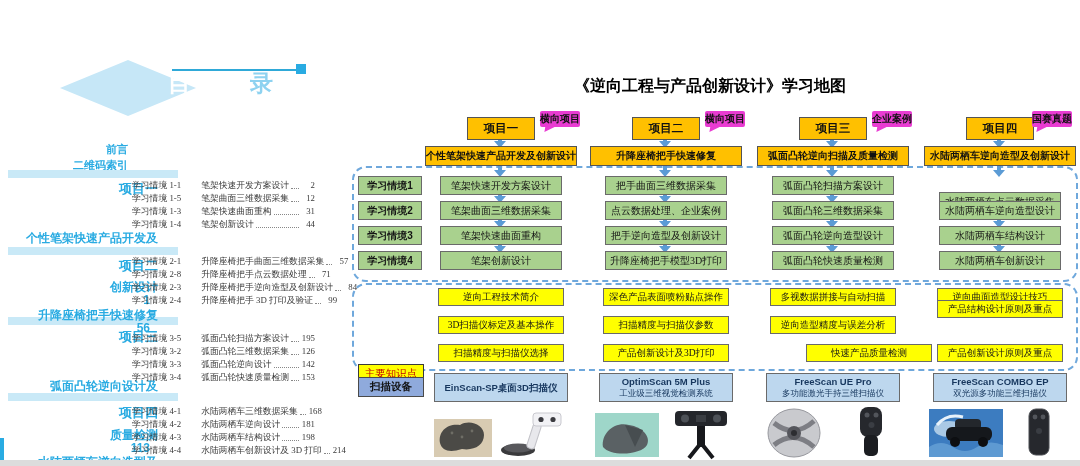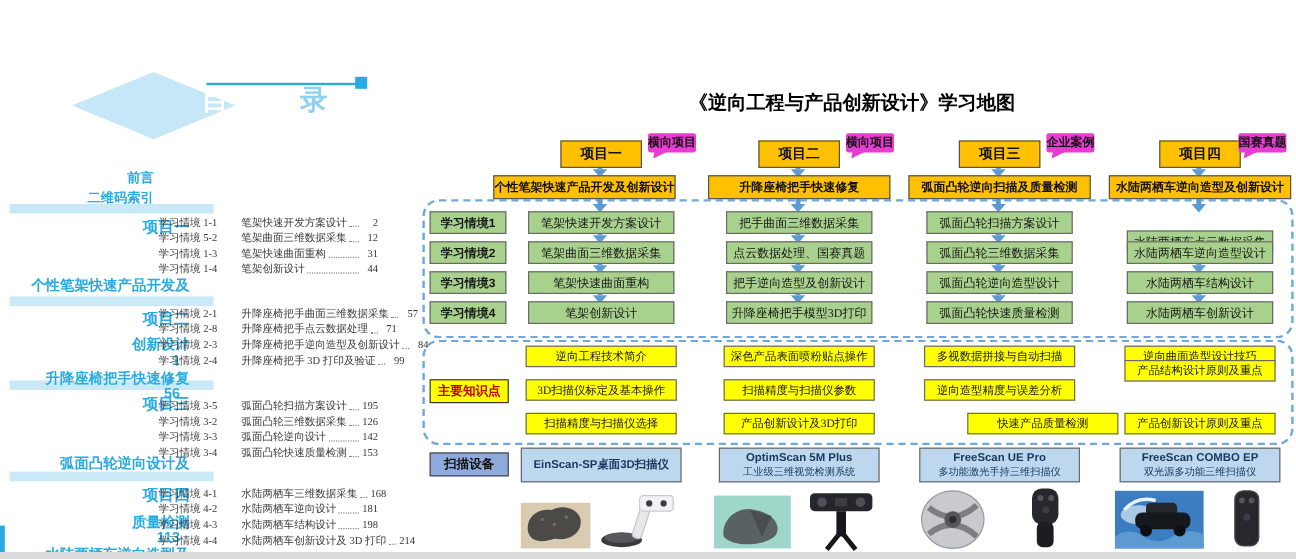--- a/index.html
+++ b/index.html
@@ -47,21 +47,21 @@
   .ybox{background:#FFFF00;border:1px solid #6a6a6a;display:flex;align-items:center;
         justify-content:center;font-family:"Liberation Serif",serif;font-size:9.5px;
         color:#151515;white-space:nowrap;}
   .dbox{background:#BDD7EE;border:1px solid #6a6a6a;display:flex;flex-direction:column;
         align-items:center;justify-content:center;color:#17375E;}
   .dbox .dn{font-weight:bold;font-size:9.5px;line-height:12px;white-space:nowrap;}
   .dbox .dd{font-size:8.5px;line-height:11px;white-space:nowrap;}
   .lblg{background:#A9D18E;border:1px solid #6a6a6a;display:flex;align-items:center;
         justify-content:center;font-weight:bold;font-size:10px;color:#151515;}
   .lbly{background:#FFFF00;border:1px solid #3a3a3a;display:flex;align-items:center;
-        justify-content:center;font-weight:bold;font-size:10.5px;color:#C00000;}
+        justify-content:center;font-weight:normal;font-size:10.5px;color:#C00000;margin-top:48px;}
   .lblb{background:#8FAADC;border:1px solid #4a4a4a;display:flex;align-items:center;
         justify-content:center;font-weight:bold;font-size:10.5px;color:#111;}
   .varrow{width:12px;display:flex;flex-direction:column;align-items:center;}
   .varrow .sh{width:4px;background:#5B9BD5;display:block;}
   .varrow .hd{width:0;height:0;border:6px solid transparent;border-top:7px solid #5B9BD5;
               border-bottom:0;display:block;}
   .photo{display:flex;align-items:center;justify-content:center;}
 </style>
 </head>
 <body>
@@ -116,21 +116,21 @@
     </div>
 
     <div class="abs trows" style="left:132px;top:179px;width:183px">
       <div class="trow">
           <span class="el">学习情境 1-1</span>
           <span class="et">笔架快速开发方案设计</span>
           <span class="dots"></span>
           <span class="ep">2</span>
         </div>
       <div class="trow">
-          <span class="el">学习情境 5-2</span>
+          <span class="el">学习情境 1-5</span>
           <span class="et">笔架曲面三维数据采集</span>
           <span class="dots"></span>
           <span class="ep">12</span>
         </div>
       <div class="trow">
           <span class="el">学习情境 1-3</span>
           <span class="et">笔架快速曲面重构</span>
           <span class="dots"></span>
           <span class="ep">31</span>
         </div>
@@ -316,21 +316,21 @@
         <i class="sh" style="height:3px"></i>
         <i class="hd"></i>
       </div>
     <div class="abs varrow" style="left:993px;top:243px">
         <i class="sh" style="height:3px"></i>
         <i class="hd"></i>
       </div>
 
     <div class="abs hbox" style="left:467px;top:117px;width:66px;height:21px">项目一</div>
     <div class="abs tag" style="left:540px;top:111px">横向项目</div>
-    <div class="abs sub" style="left:411px;top:146px;width:150px;height:18px">个性笔架快速产品开发及创新设计</div>
+    <div class="abs sub" style="left:425px;top:146px;width:150px;height:18px">个性笔架快速产品开发及创新设计</div>
     <div class="abs gbox" style="left:440px;top:176px;width:120px;height:17px">笔架快速开发方案设计</div>
     <div class="abs gbox" style="left:440px;top:201px;width:120px;height:17px">笔架曲面三维数据采集</div>
     <div class="abs gbox" style="left:440px;top:226px;width:120px;height:17px">笔架快速曲面重构</div>
     <div class="abs gbox" style="left:440px;top:251px;width:120px;height:17px">笔架创新设计</div>
     <div class="abs ybox" style="left:438px;top:288px;width:124px;height:16px">逆向工程技术简介</div>
     <div class="abs ybox" style="left:438px;top:316px;width:124px;height:16px">3D扫描仪标定及基本操作</div>
     <div class="abs ybox" style="left:438px;top:344px;width:124px;height:16px">扫描精度与扫描仪选择</div>
     <div class="abs dbox" style="left:434px;top:373px;width:132px;height:27px">
       <span class="dn">EinScan-SP桌面3D扫描仪</span>
       <span class="dd"></span>
@@ -348,21 +348,21 @@
         <rect x="103" y="10" width="28" height="13" rx="3" fill="#F2F2F5" stroke="#C9C9CF"></rect>
         <circle cx="111" cy="16.5" r="2.6" fill="#3B3B40"></circle>
           <circle cx="123" cy="16.5" r="2.6" fill="#3B3B40"></circle>
       </svg>
     </div>
 
     <div class="abs hbox" style="left:632px;top:117px;width:66px;height:21px">项目二</div>
     <div class="abs tag" style="left:705px;top:111px">横向项目</div>
     <div class="abs sub" style="left:590px;top:146px;width:150px;height:18px">升降座椅把手快速修复</div>
     <div class="abs gbox" style="left:605px;top:176px;width:120px;height:17px">把手曲面三维数据采集</div>
-    <div class="abs gbox" style="left:605px;top:201px;width:120px;height:17px">点云数据处理、国赛真题</div>
+    <div class="abs gbox" style="left:605px;top:201px;width:120px;height:17px">点云数据处理、企业案例</div>
     <div class="abs gbox" style="left:605px;top:226px;width:120px;height:17px">把手逆向造型及创新设计</div>
     <div class="abs gbox" style="left:605px;top:251px;width:120px;height:17px">升降座椅把手模型3D打印</div>
     <div class="abs ybox" style="left:603px;top:288px;width:124px;height:16px">深色产品表面喷粉贴点操作</div>
     <div class="abs ybox" style="left:603px;top:316px;width:124px;height:16px">扫描精度与扫描仪参数</div>
     <div class="abs ybox" style="left:603px;top:344px;width:124px;height:16px">产品创新设计及3D打印</div>
     <div class="abs dbox" style="left:599px;top:373px;width:132px;height:27px">
       <span class="dn">OptimScan 5M Plus</span>
       <span class="dd">工业级三维视觉检测系统</span>
     </div>
     <div class="abs photo" style="left:595px;top:403px;width:140px;height:58px">

